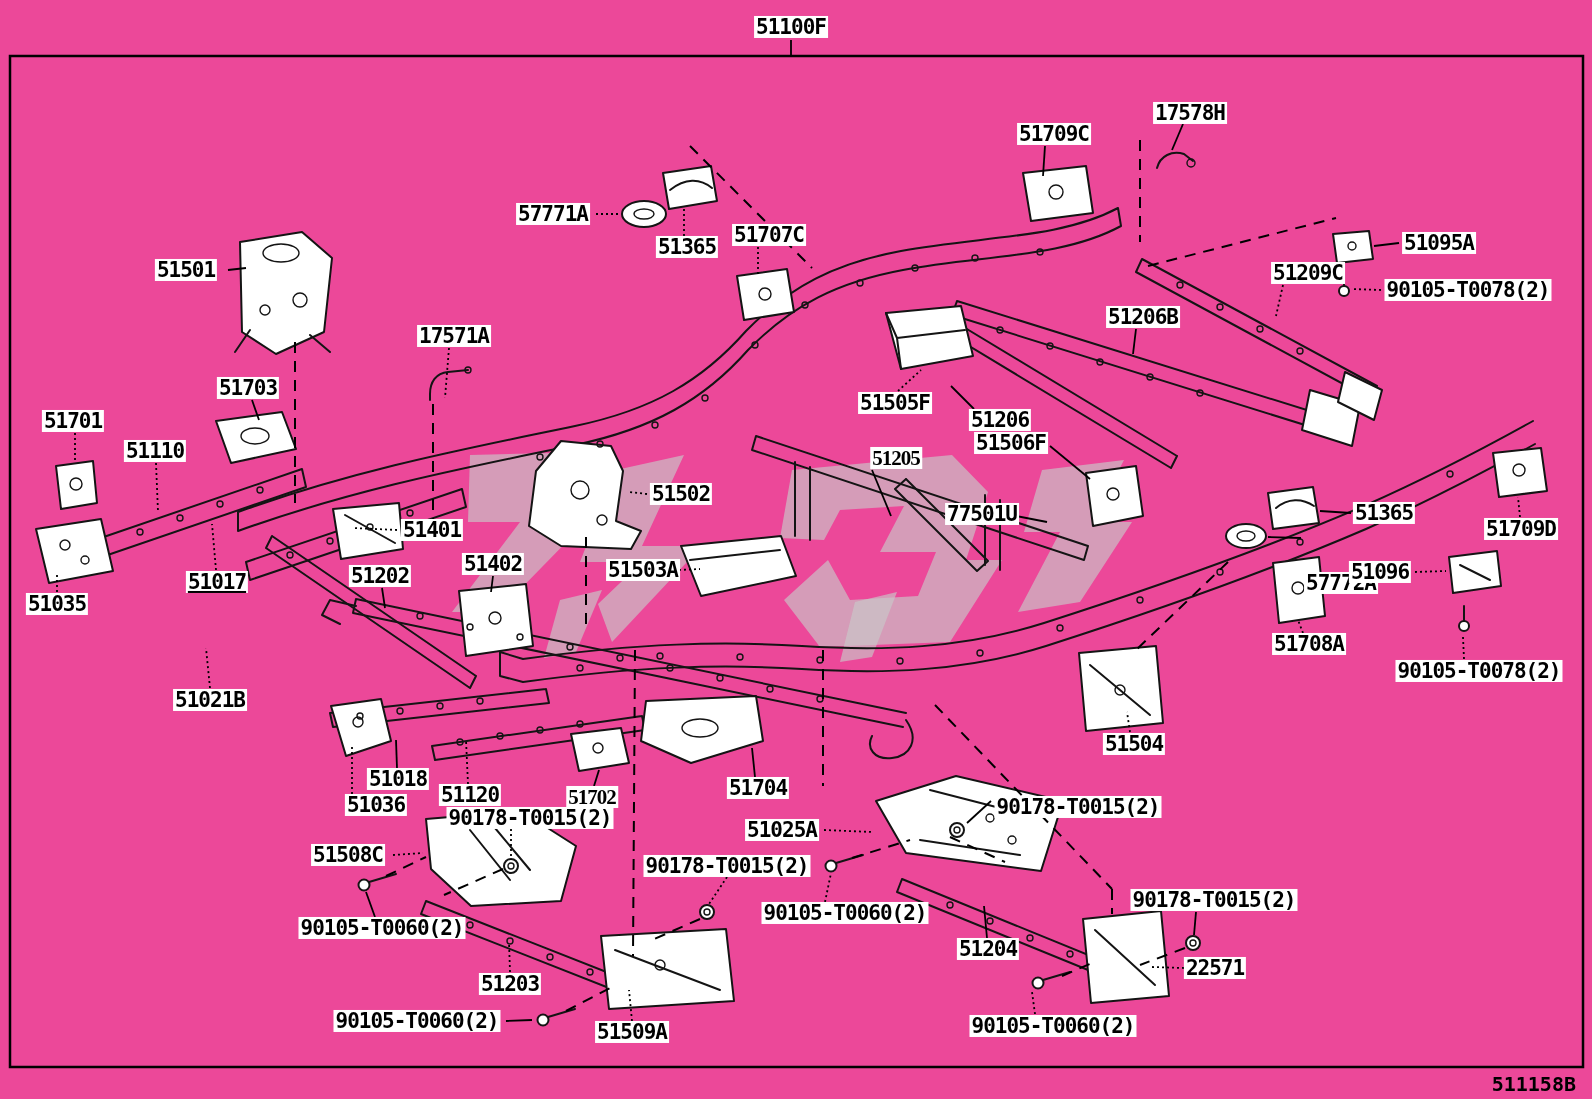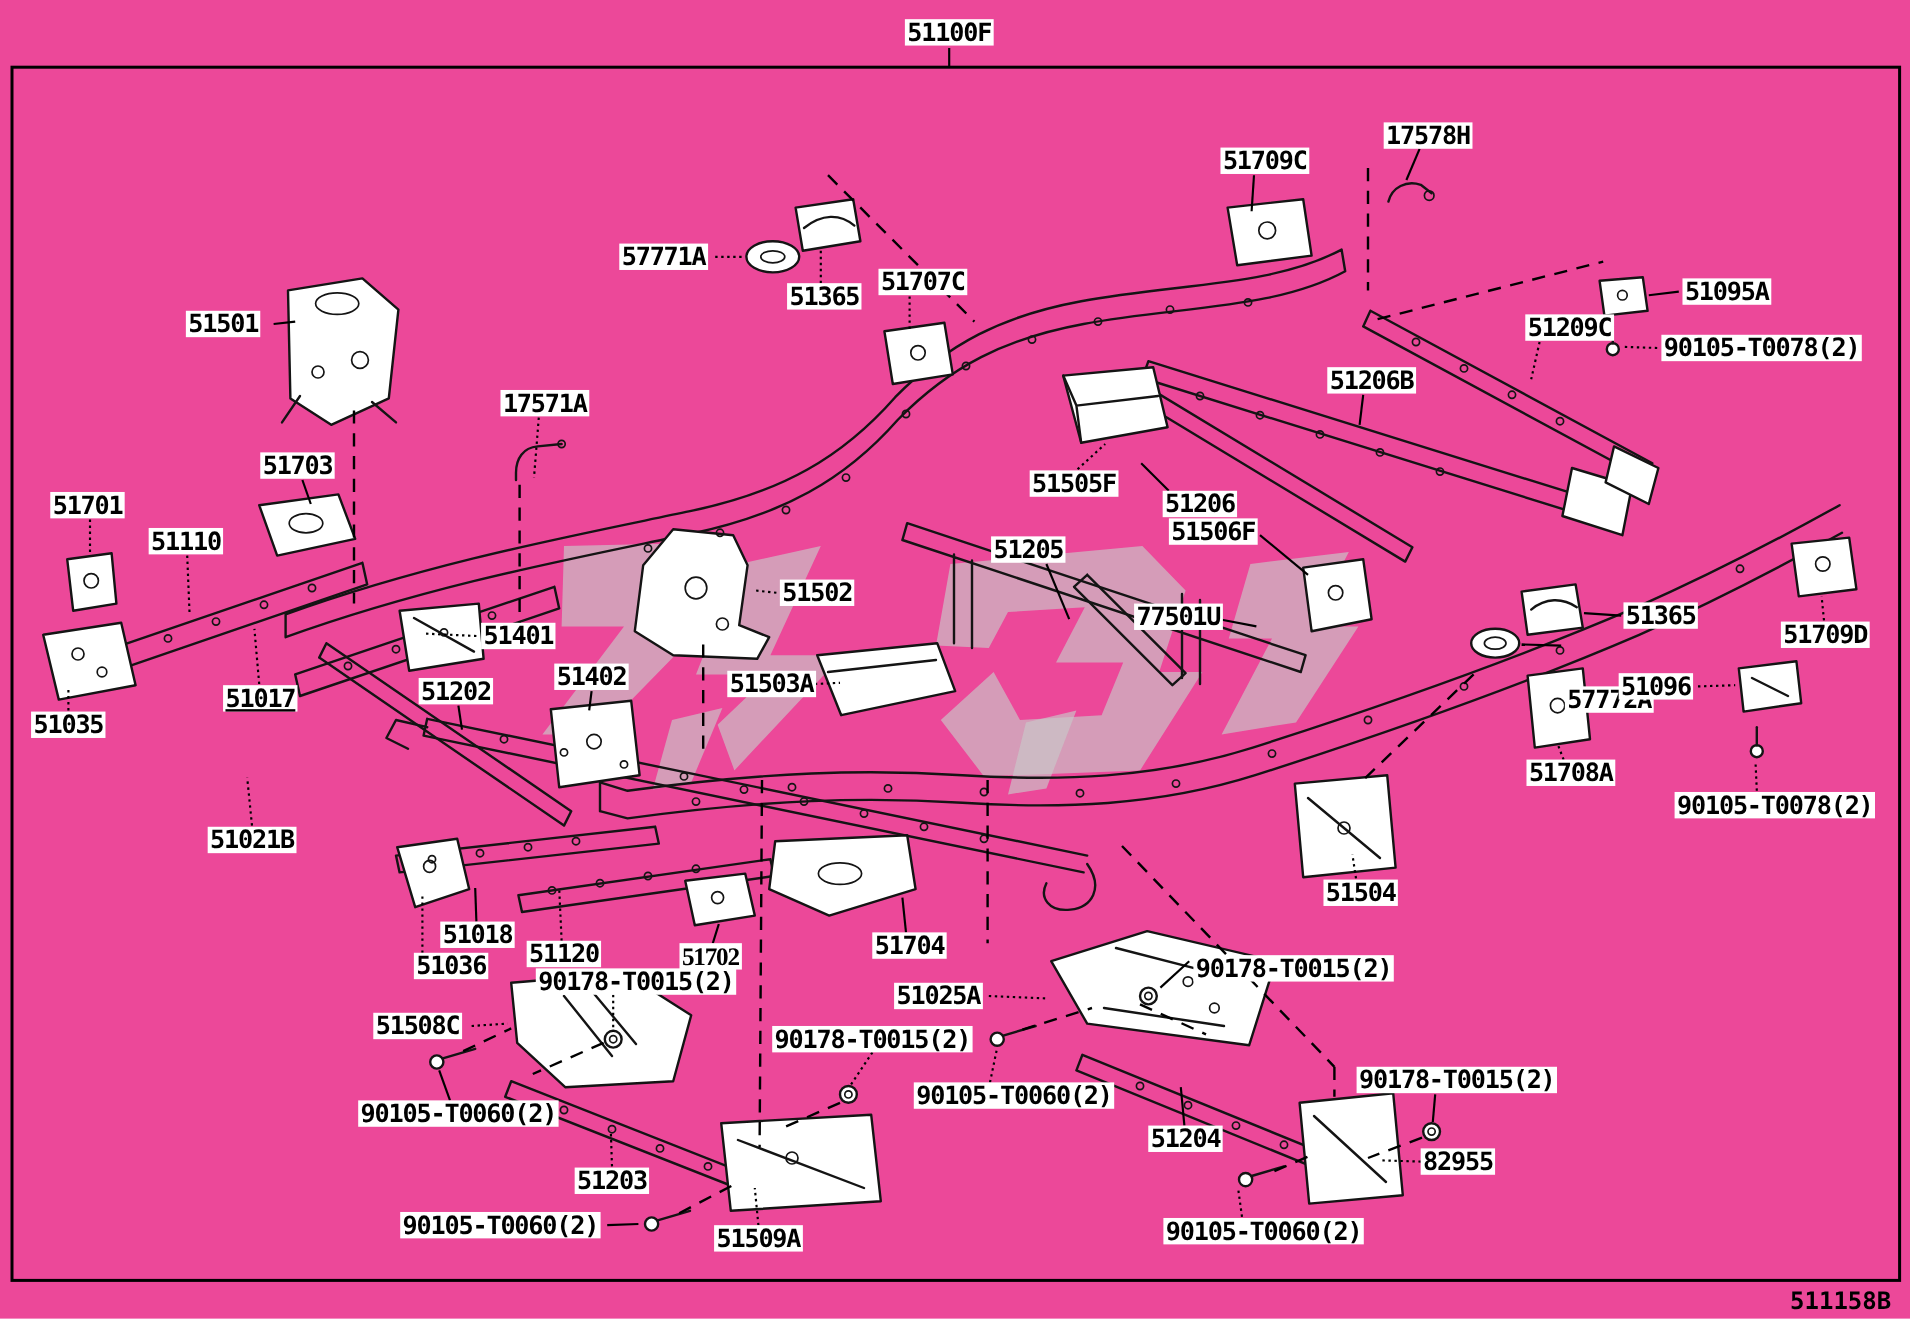--- a/index.html
+++ b/index.html
@@ -391,21 +391,21 @@
       <div class="plabel" style="left: 1468px; top: 290px;">90105-T0078(2)</div>
       <div class="plabel" style="left: 1284px; top: 273px; margin-left: 24px;">51209C</div>
       <div class="plabel" style="left: 1143px; top: 317px;">51206B</div>
       <div class="plabel" style="left: 186px; top: 270px;">51501</div>
       <div class="plabel" style="left: 454px; top: 336px;">17571A</div>
       <div class="plabel" style="left: 248px; top: 388px;">51703</div>
       <div class="plabel" style="left: 73px; top: 421px;">51701</div>
       <div class="plabel" style="left: 155px; top: 451px;">51110</div>
       <div class="plabel" style="left: 681px; top: 494px;">51502</div>
       <div class="plabel" style="left: 432px; top: 530px;">51401</div>
-      <div class="plabel" style="left: 857px; top: 458px;">51205</div>
+      <div class="plabel" style="left: 896px; top: 458px; font-family: Liberation Serif, serif;">51205</div>
       <div class="plabel" style="left: 895px; top: 403px;">51505F</div>
       <div class="plabel" style="left: 1000px; top: 420px;">51206</div>
       <div class="plabel" style="left: 1011px; top: 443px;">51506F</div>
       <div class="plabel" style="left: 982px; top: 514px;">77501U</div>
       <div class="plabel" style="left: 1384px; top: 513px;">51365</div>
       <div class="plabel" style="left: 1341px; top: 538px; margin-top: 45px;">57772A</div>
       <div class="plabel" style="left: 1521px; top: 529px;">51709D</div>
       <div class="plabel" style="left: 493px; top: 564px;">51402</div>
       <div class="plabel" style="left: 643px; top: 570px;">51503A</div>
       <div class="plabel" style="left: 1380px; top: 572px;">51096</div>
@@ -426,18 +426,18 @@
       <div class="plabel" style="left: 1078px; top: 807px;">90178-T0015(2)</div>
       <div class="plabel" style="left: 727px; top: 866px;">90178-T0015(2)</div>
       <div class="plabel" style="left: 845px; top: 913px;">90105-T0060(2)</div>
       <div class="plabel" style="left: 1214px; top: 900px;">90178-T0015(2)</div>
       <div class="plabel" style="left: 348px; top: 855px;">51508C</div>
       <div class="plabel" style="left: 382px; top: 928px;">90105-T0060(2)</div>
       <div class="plabel" style="left: 417px; top: 1021px;">90105-T0060(2)</div>
       <div class="plabel" style="left: 510px; top: 984px;">51203</div>
       <div class="plabel" style="left: 632px; top: 1032px;">51509A</div>
       <div class="plabel" style="left: 988px; top: 949px;">51204</div>
-      <div class="plabel" style="left: 1215px; top: 968px;">82955</div>
+      <div class="plabel" style="left: 1215px; top: 968px;">22571</div>
       <div class="plabel" style="left: 1053px; top: 1026px;">90105-T0060(2)</div>
     </div>
 
   <div class="sheet-code">511158B</div>
 </div>
 
 </body></html>

